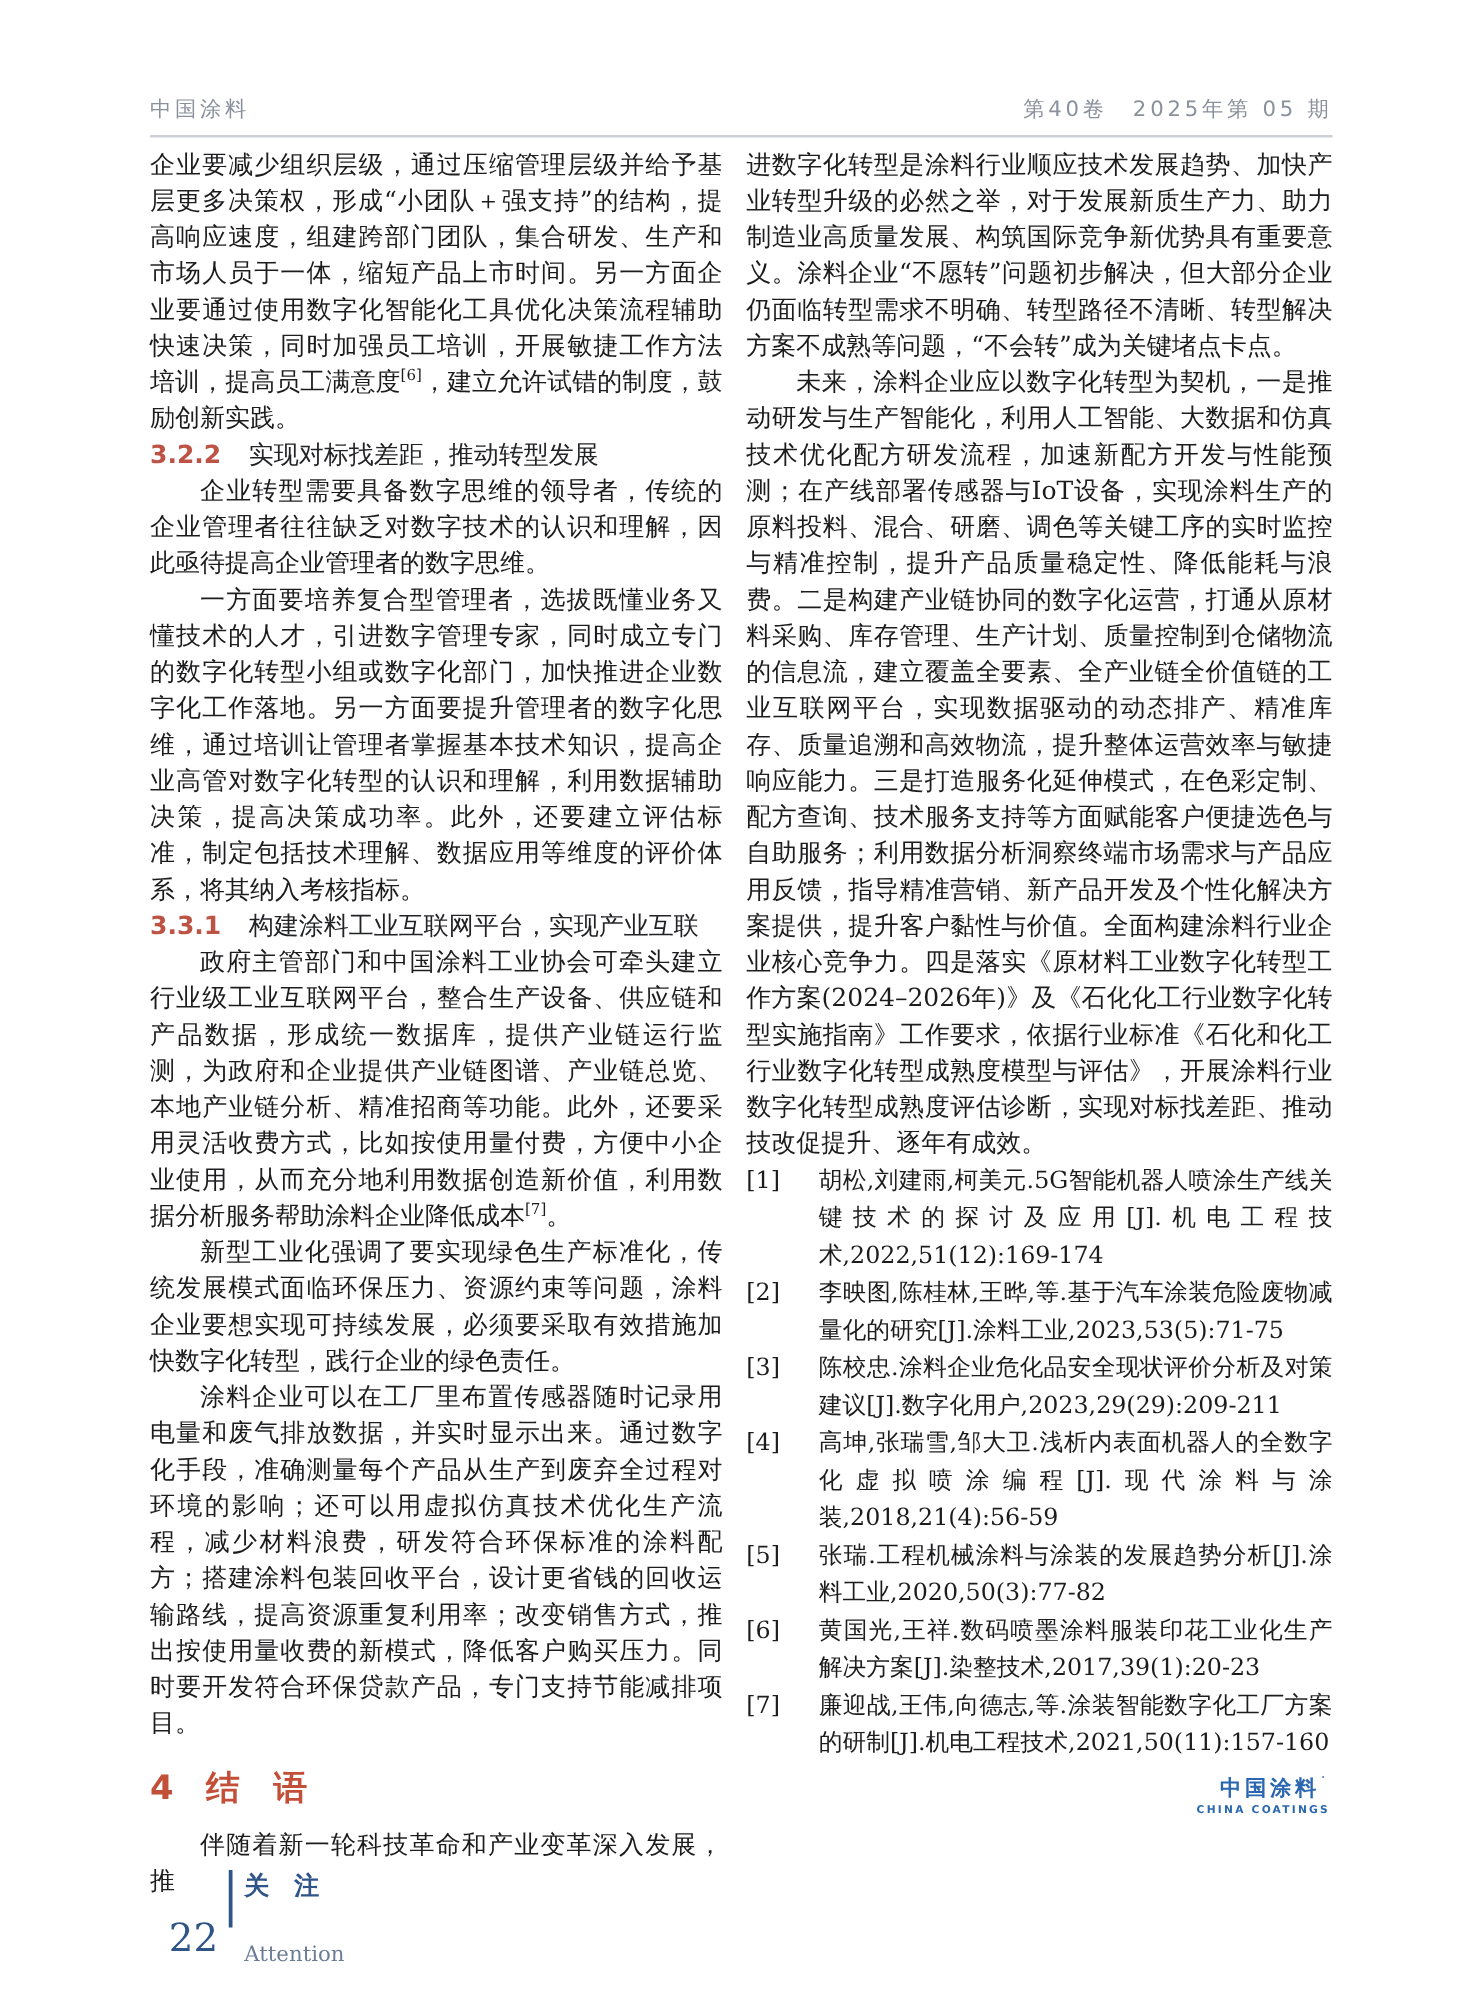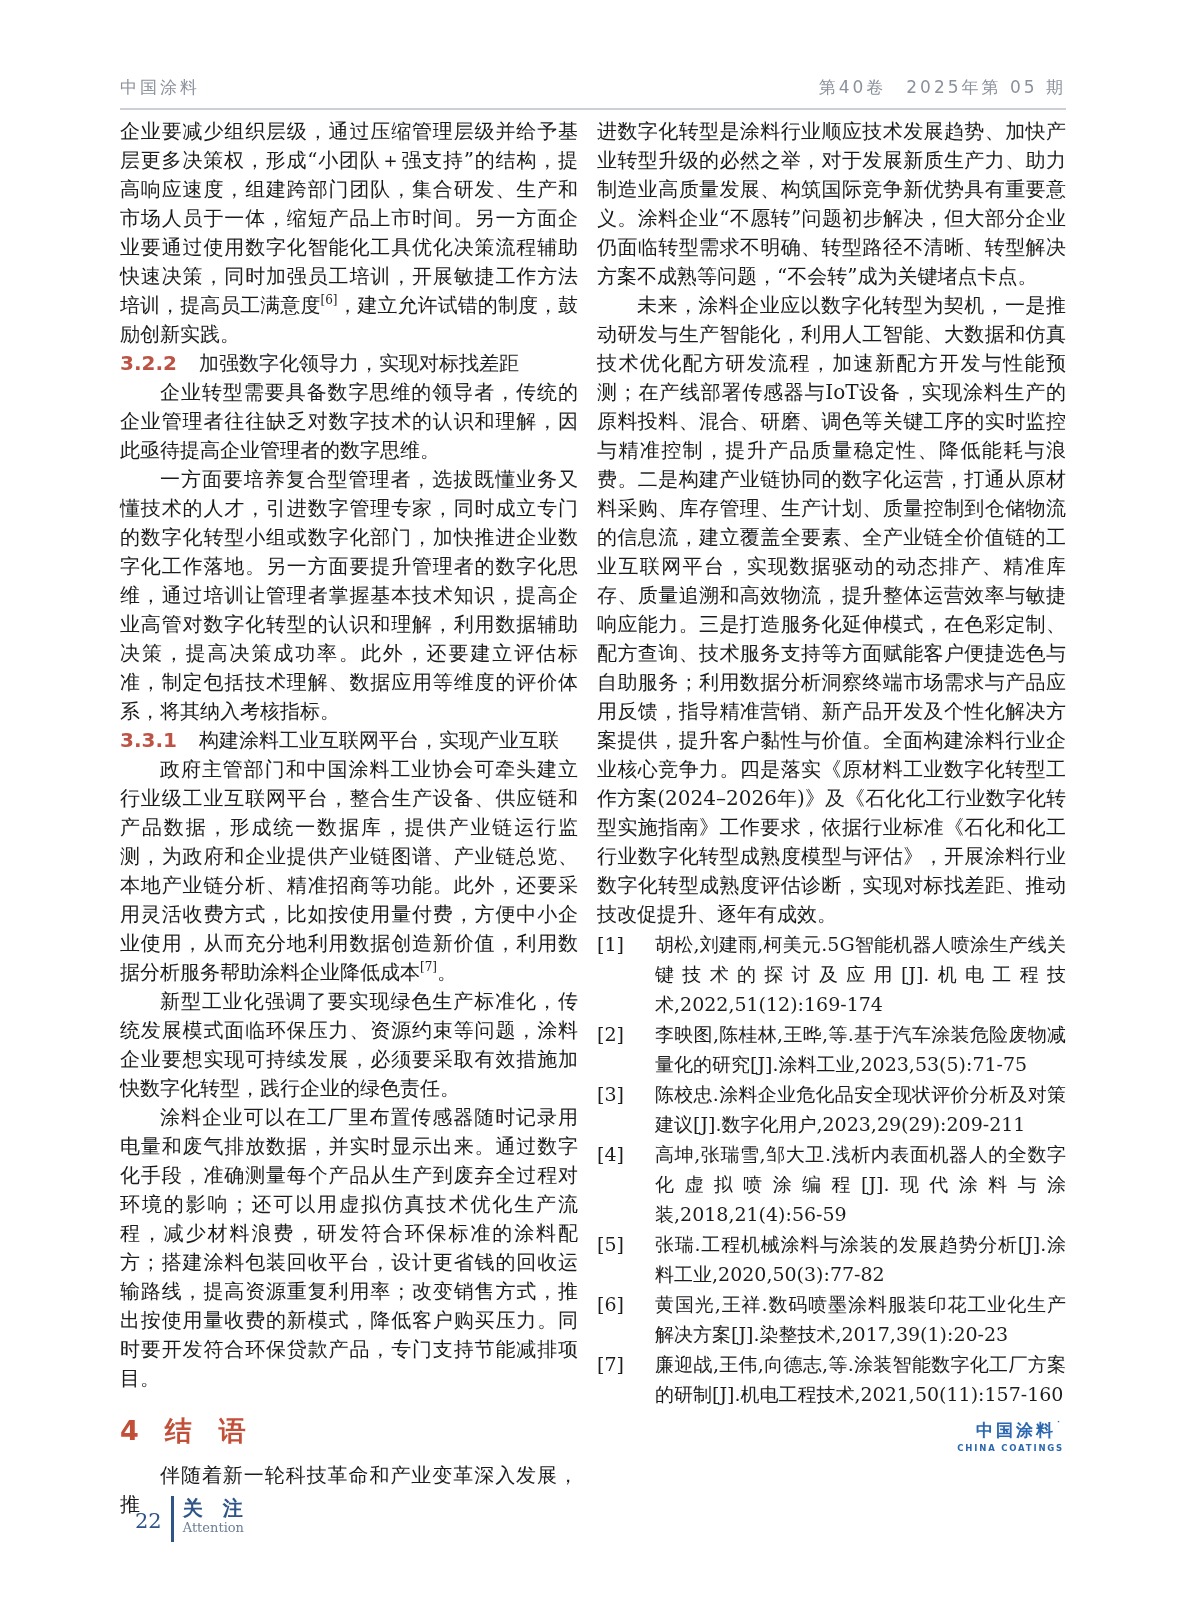--- a/index.html
+++ b/index.html
@@ -54,48 +54,48 @@
   .ref .rtext { flex:1; text-align:justify; }
   
   .logo { margin-top:10px; text-align:right; padding-right:2px;
           font-family:"DejaVu Sans","Liberation Sans",sans-serif; }
   .logo-name { font-size:17px; font-weight:700; color:var(--logo-blue); letter-spacing:3px; }
   .logo-name::after { content:"˙"; font-size:10px; vertical-align:super; }
   .logo-sub  { font-size:8.5px; font-weight:700; color:var(--logo-blue); letter-spacing:1.8px; margin-top:1px; }
   
   .footer { position:absolute; left:135px; top:1496px; display:flex; align-items:flex-start; }
   .footer .pagenum {
-    font-size:21px; color:var(--footer-blue); align-self:flex-end;
+    font-size:31px; color:var(--footer-blue); align-self:flex-end;
     font-family:"DejaVu Serif","Liberation Serif",serif; margin-right:9px;
     line-height:34px; margin-bottom:4px;text-align:center;
   }
   .footer .bar { width:3px; height:46px; background:var(--footer-blue); margin-right:9px; }
   .footer .sec-zh {
     font-family:"DejaVu Sans","Liberation Sans",sans-serif;
     font-weight:700; font-size:20px; color:var(--footer-blue); line-height:24px;
   }
   .footer .sec-en {
     font-family:"DejaVu Serif","Liberation Serif",serif;
-    font-size:13px; color:#6b7d96; line-height:16px;
+    font-size:17px; color:#6b7d96; line-height:16px;margin-top:36px;
   }
 </style>
 </head>
 <body>
 
 <div class="page">
 
   <div class="header">
     <span>中国涂料</span>
     <span>第40卷　2025年第 05 期</span>
   </div>
 
   <div class="columns">
     <div class="col-left" id="col-left">
         <p class="body">企业要减少组织层级，通过压缩管理层级并给予基层更多决策权，形成“小团队＋强支持”的结构，提高响应速度，组建跨部门团队，集合研发、生产和市场人员于一体，缩短产品上市时间。另一方面企业要通过使用数字化智能化工具优化决策流程辅助快速决策，同时加强员工培训，开展敏捷工作方法培训，提高员工满意度<sup>[6]</sup>，建立允许试错的制度，鼓励创新实践。</p>
-        <div class="heading sub"><span class="num">3.2.2</span><span class="htitle">加强数字化领导力，实现对标找差距</span></div>
+        <div class="heading sub"><span class="num">3.2.2</span><span class="htitle">实现对标找差距，推动转型发展</span></div>
         <p class="body indent">企业转型需要具备数字思维的领导者，传统的企业管理者往往缺乏对数字技术的认识和理解，因此亟待提高企业管理者的数字思维。</p>
         <p class="body indent">一方面要培养复合型管理者，选拔既懂业务又懂技术的人才，引进数字管理专家，同时成立专门的数字化转型小组或数字化部门，加快推进企业数字化工作落地。另一方面要提升管理者的数字化思维，通过培训让管理者掌握基本技术知识，提高企业高管对数字化转型的认识和理解，利用数据辅助决策，提高决策成功率。此外，还要建立评估标准，制定包括技术理解、数据应用等维度的评价体系，将其纳入考核指标。</p>
         <div class="heading sub"><span class="num">3.3.1</span><span class="htitle">构建涂料工业互联网平台，实现产业互联</span></div>
         <p class="body indent">政府主管部门和中国涂料工业协会可牵头建立行业级工业互联网平台，整合生产设备、供应链和产品数据，形成统一数据库，提供产业链运行监测，为政府和企业提供产业链图谱、产业链总览、本地产业链分析、精准招商等功能。此外，还要采用灵活收费方式，比如按使用量付费，方便中小企业使用，从而充分地利用数据创造新价值，利用数据分析服务帮助涂料企业降低成本<sup>[7]</sup>。</p>
         <p class="body indent">新型工业化强调了要实现绿色生产标准化，传统发展模式面临环保压力、资源约束等问题，涂料企业要想实现可持续发展，必须要采取有效措施加快数字化转型，践行企业的绿色责任。</p>
         <p class="body indent">涂料企业可以在工厂里布置传感器随时记录用电量和废气排放数据，并实时显示出来。通过数字化手段，准确测量每个产品从生产到废弃全过程对环境的影响；还可以用虚拟仿真技术优化生产流程，减少材料浪费，研发符合环保标准的涂料配方；搭建涂料包装回收平台，设计更省钱的回收运输路线，提高资源重复利用率；改变销售方式，推出按使用量收费的新模式，降低客户购买压力。同时要开发符合环保贷款产品，专门支持节能减排项目。</p>
         <div class="heading chapter"><span class="num">4</span><span class="htitle">结　语</span></div>
         <p class="body indent">伴随着新一轮科技革命和产业变革深入发展，推</p>
       </div>
     <div class="col-right">

